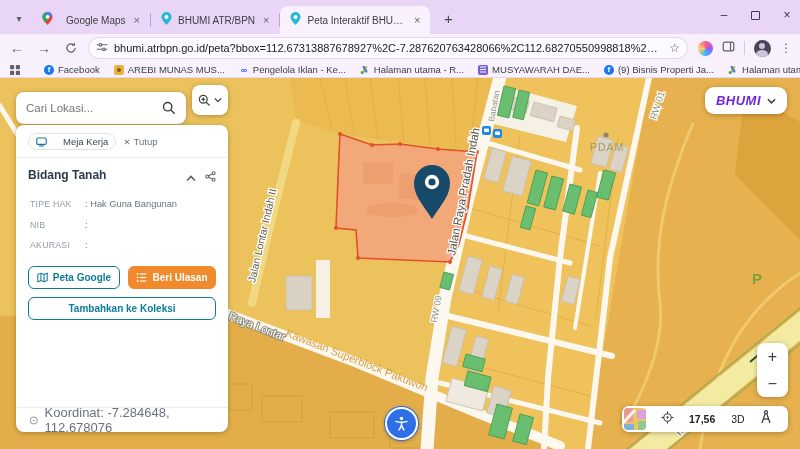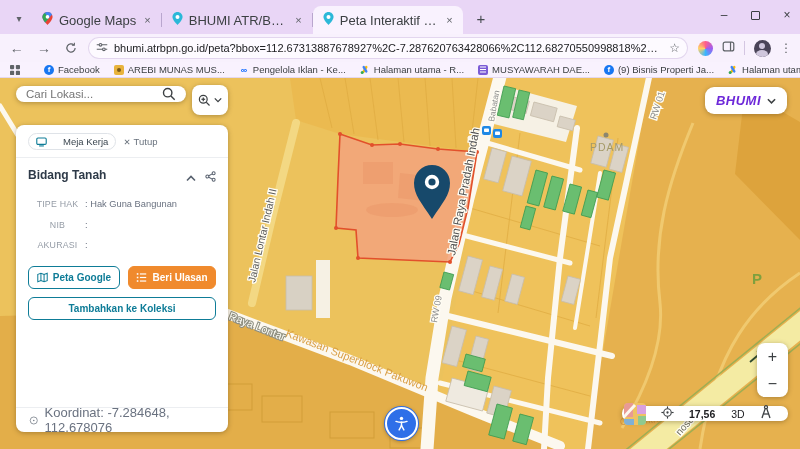--- a/index.html
+++ b/index.html
@@ -4,21 +4,21 @@
 <style>
   * { margin:0; padding:0; box-sizing:border-box; }
   html,body { width:800px; height:449px; overflow:hidden; }
   body { font-family:"Liberation Sans", sans-serif; position:relative; background:#ECC25C; }
   .stage { position:absolute; inset:0; width:800px; height:449px; }
 
   
   .tabstrip { position:absolute; left:0; top:0; width:800px; height:34px; background:#E9D6F6; display:flex; align-items:flex-end; }
   .tab-search { width:22px; height:22px; margin:0 2px 5px 8px; border-radius:50%; display:flex; align-items:center; justify-content:center; color:#5F6368; font-size:10px; }
   .tab { height:28px; display:flex; align-items:center; gap:6px; padding:0 8px 0 10px; border-radius:8px 8px 0 0; max-width:150px; min-width:118px; position:relative; }
-  .tab .title { font-size:13px; color:#3C4043; white-space:nowrap; overflow:hidden; text-overflow:ellipsis; flex:1;text-align:right; }
+  .tab .title { font-size:10px; color:#3C4043; white-space:nowrap; overflow:hidden; text-overflow:ellipsis; flex:1;text-align:right; }
   .tab .close { font-size:11px; color:#5F6368; padding:0 2px; }
   .tab.active { background:#F9F2FE; }
   .tab-sep { width:1px; height:14px; background:#B9A6CE; margin-bottom:7px; }
   .newtab { width:24px; height:24px; margin:0 0 4px 6px; display:flex; align-items:center; justify-content:center; color:#454A4F; font-size:15px; }
   .wincontrols { position:absolute; right:6px; top:0; height:30px; display:flex; align-items:center; gap:20px; color:#3C4043; }
   .wc { font-size:12px; width:14px; text-align:center; }
   .wc-box { width:9px; height:9px; border:1.3px solid #3C4043; border-radius:1px; }
 
   .toolbar { position:absolute; left:0; top:34px; width:800px; height:28px; background:#F8F1FD; display:flex; align-items:center; }
   .navbtn { width:22px; height:22px; display:flex; align-items:center; justify-content:center; color:#5F6368; font-size:14px; margin-left:6px; }
@@ -44,53 +44,53 @@
 
   
   .maparea { position:absolute; left:0; top:78px; width:800px; height:371px; }
   .maparea svg.basemap { position:absolute; left:0; top:0; }
   text { font-family:"Liberation Sans", sans-serif; }
   .halo { paint-order:stroke; stroke:#FFFDF4; stroke-width:2.6px; }
   .halo-soft { paint-order:stroke; stroke:#8F8F80; stroke-width:2.2px; }
 
   .card { position:absolute; background:#fff; border-radius:8px; box-shadow:0 1px 5px rgba(60,40,10,.35); }
 
-  .searchbox { left:16px; top:8px; width:170px; height:16px; display:flex; align-items:center; padding:0 10px; }
+  .searchbox { left:16px; top:14px; width:170px; height:32px; display:flex; align-items:center; padding:0 10px; }
   .searchbox .ph { flex:1; font-size:11.5px; color:#9AA0A6; border:none; outline:none; background:transparent; font-family:"Liberation Sans",sans-serif; width:100px; }
   .zoomsearch { left:192px; top:7px; width:36px; height:30px; display:flex; align-items:center; justify-content:center; gap:3px; color:#3C4043; }
 
   .panel { left:16px; top:47px; width:212px; height:307px; display:flex; flex-direction:column; }
   .panel-header { display:flex; align-items:center; padding:8px 10px 7px 12px; }
   .panel-title { font-size:11.5px; font-weight:bold; color:#0E7C97; flex:1; }
   .meja { display:flex; align-items:center; gap:16px; border:1px solid #DFE3E8; border-radius:12px; padding:2px 7px; font-size:9.5px; color:#3C4750; }
   .tutup { display:flex; align-items:center; gap:3px; font-size:9.5px; color:#69727D; margin-left:7px; }
   .pdivider { height:1px; background:#ECEEF1; }
   .section-row { display:flex; align-items:flex-start; padding:10px 12px 8px 12px; }
   .section-title { font-size:12px; font-weight:bold; color:#2E3A48; flex:1; }
   .sec-ic { color:#57606E; margin-left:9px; }
   .field { display:flex; padding:5px 12px 5.5px 14px; }
-  .flabel { width:55px; font-size:8.8px; color:#959CA6; letter-spacing:.2px; flex:none;text-align:center; }
+  .flabel { width:55px; font-size:8.8px; color:#959CA6; letter-spacing:.2px; flex:none; }
   .fvalue { font-size:9.3px; color:#6A7280; }
   .btnrow { display:flex; gap:8px; padding:10px 12px 0 12px; }
   .btn { height:23px; border-radius:6px; display:flex; align-items:center; justify-content:center; gap:5px; font-size:10px; font-weight:bold; }
   .btn-outline { border:1.4px solid #0E7C97; color:#0E7C97; background:#fff; }
   .btn-orange { background:#F08A2D; color:#fff; border:1.4px solid #F08A2D; }
   .btn-peta { width:92px; } .btn-ulasan { flex:1; }
   .btn-koleksi { margin:8px 12px 0 12px; }
   .panel-spacer { flex:1; }
   .koordinat-row { border-top:1px solid #ECEEF1; height:25px; display:flex; align-items:center; gap:6px; padding:0 13px; font-size:13px; color:#6A7280; }
 
   .bhumi-btn { left:705px; top:9px; width:82px; height:27px; border-radius:9px; display:flex; align-items:center; justify-content:center; gap:6px; }
   .bhumi-word { color:#6d28d9; font-weight:bold; font-size:13px; letter-spacing:.5px; font-style:italic; }
   .bhumi-chev { color:#3C4043; font-size:10px; }
 
   .zoompill { left:757px; top:265px; width:31px; height:54px; display:flex; flex-direction:column; }
   .zoompill .z { flex:1; display:flex; align-items:center; justify-content:center; font-size:16px; color:#3C4043; }
 
-  .ctrlbar { left:622px; top:328px; width:166px; height:15px; border-radius:7px; display:flex; align-items:center; padding:0 9px 0 2px; gap:0; }
+  .ctrlbar { left:622px; top:328px; width:166px; height:26px; border-radius:7px; display:flex; align-items:center; padding:0 9px 0 2px; gap:0; }
   .thumb { width:22px; height:22px; border-radius:4px; overflow:hidden; flex:none; margin-right:8px; }
   .ctrl-ic { color:#3C4043; margin:0 7px; }
   .zoomlvl { font-size:10.5px; color:#202124; margin:0 8px; font-weight:bold; }
   .mode3d { font-size:10.5px; color:#202124; margin:0 8px; }
 
   .a11y { position:absolute; left:385px; top:329px; width:33px; height:33px; border-radius:50%; background:#2E6FE8; border:2.5px solid #fff; box-shadow:0 0 0 1px #2E6FE8, 0 1px 4px rgba(0,0,0,.4); display:flex; align-items:center; justify-content:center; }
 </style>
 </head>
 <body>
 

